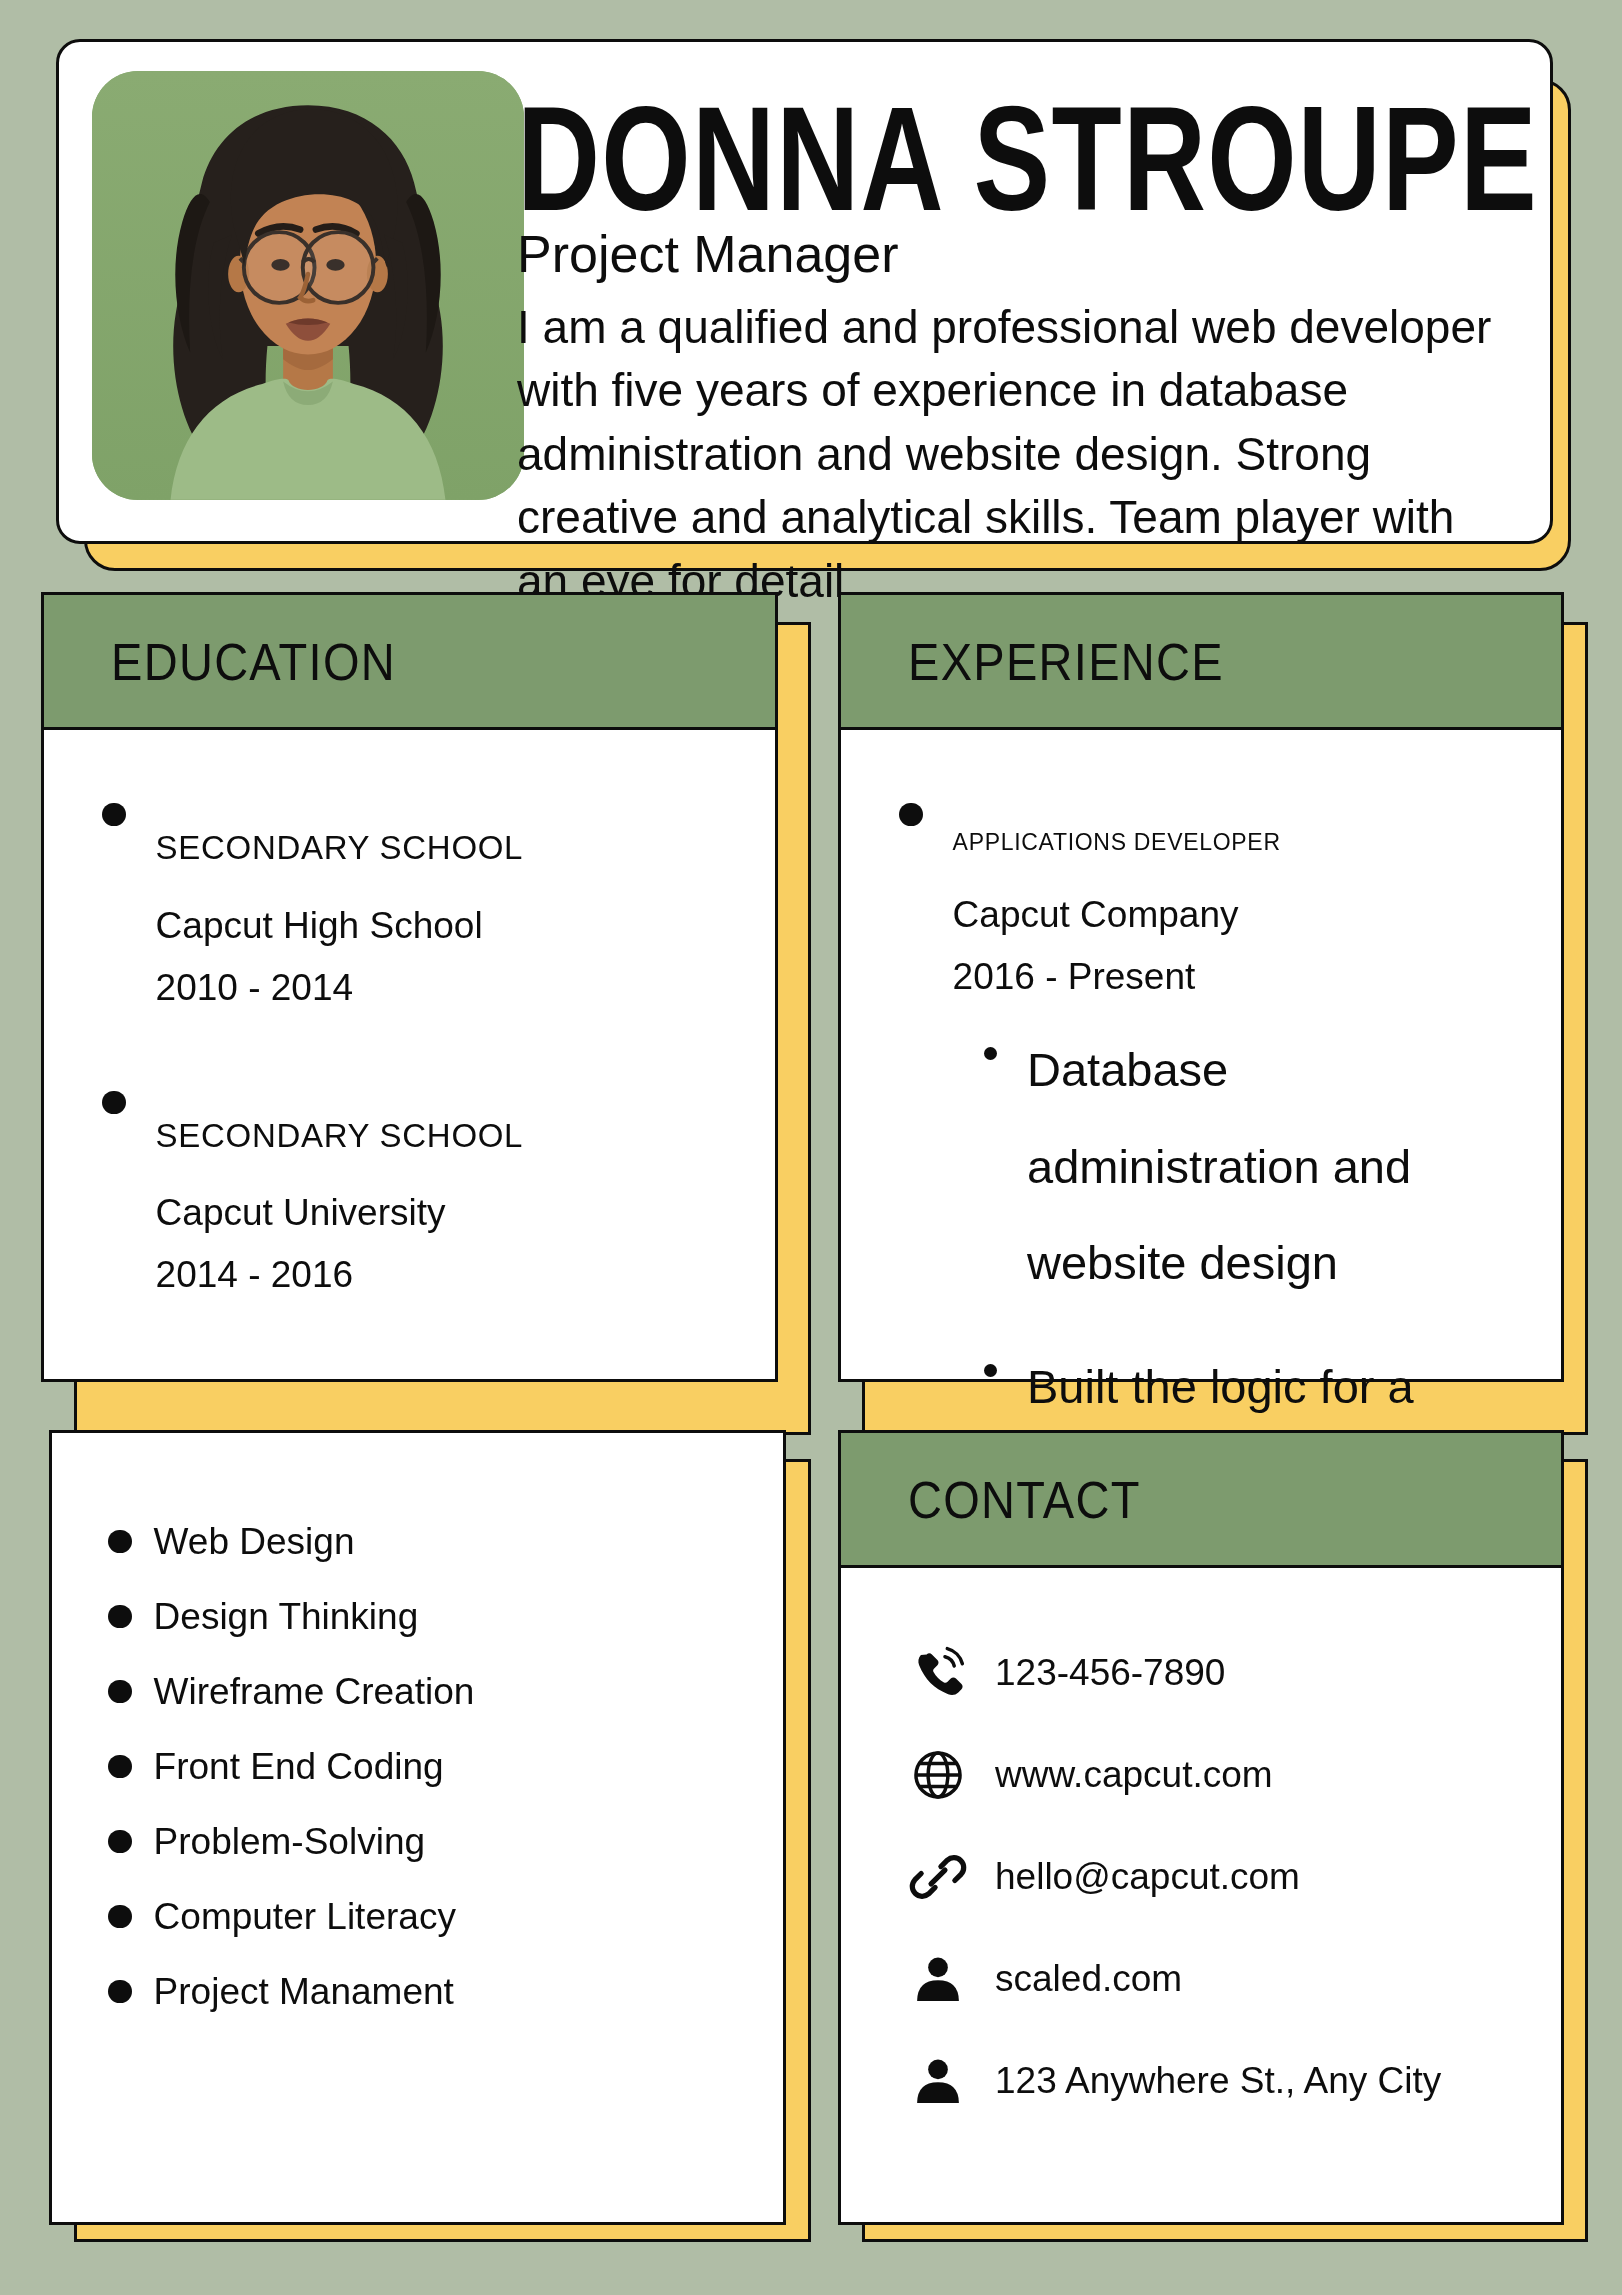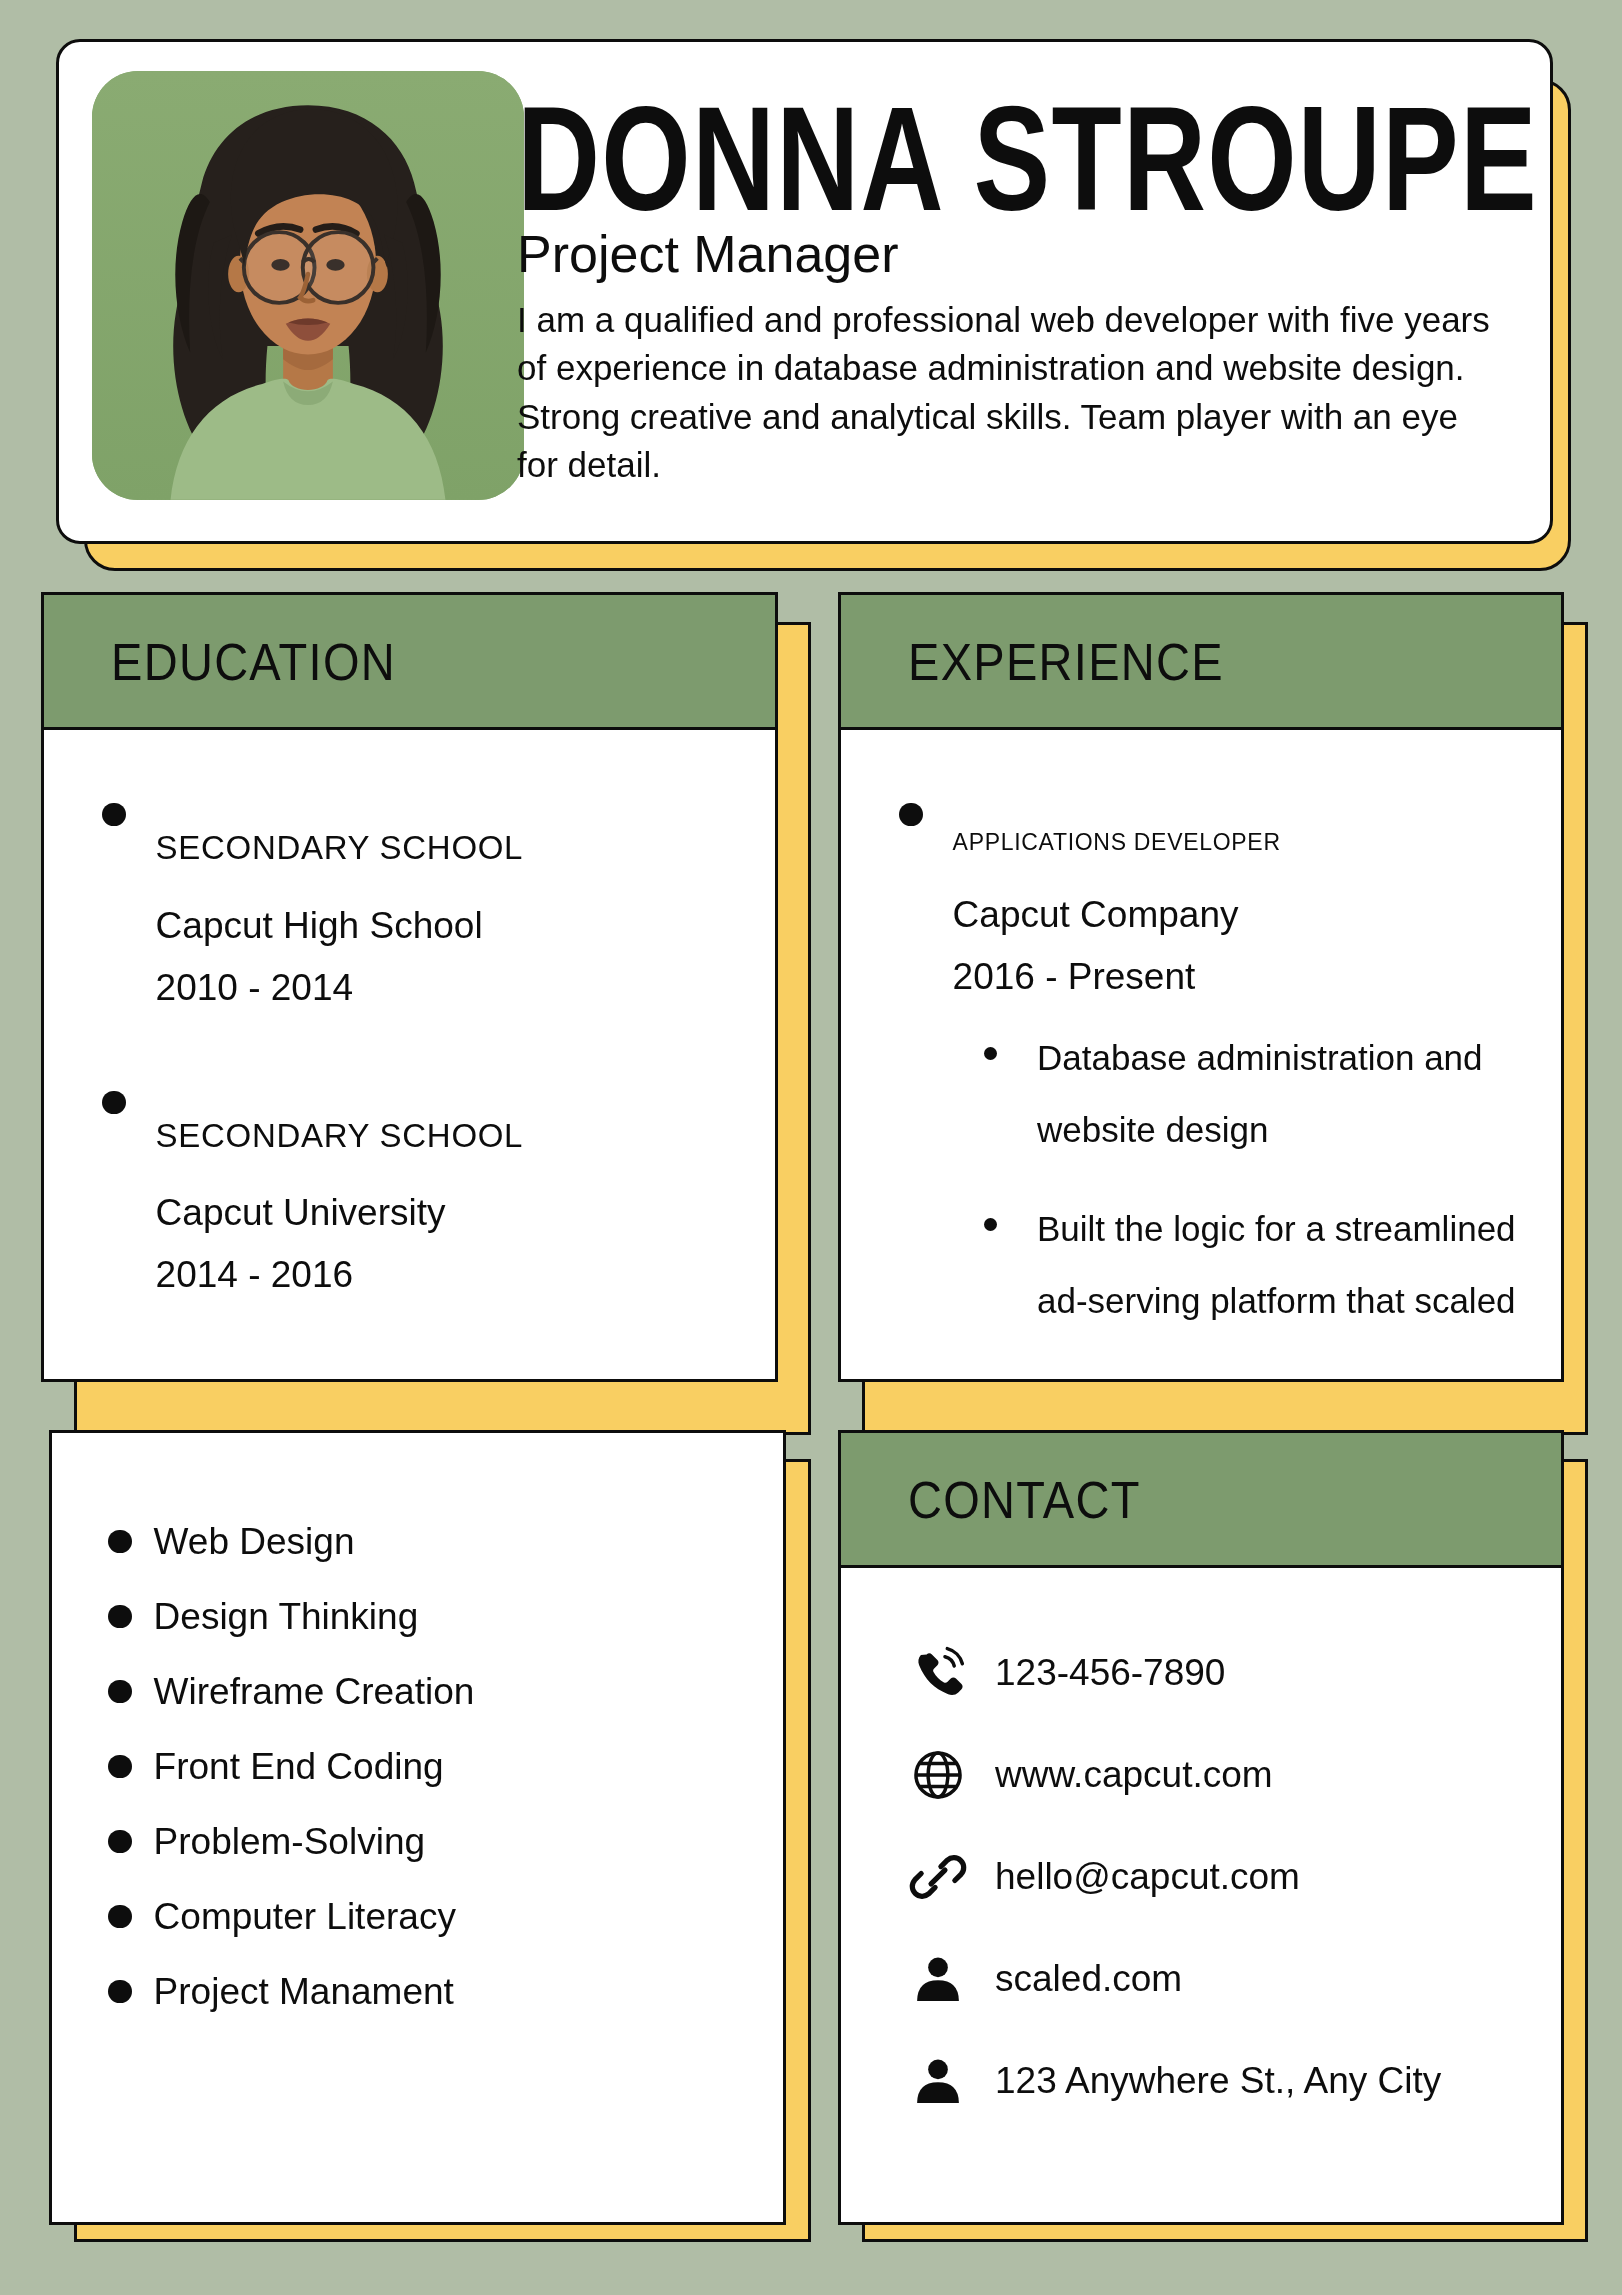--- a/index.html
+++ b/index.html
@@ -43,21 +43,21 @@
     position:absolute;left:458px;top:31px;
     font-size:121px;font-weight:bold;letter-spacing:1.3px;white-space:nowrap;
     transform:scale(0.95,1.22);transform-origin:left top;
   }
   .job-title{
     position:absolute;left:458px;top:182px;
     font-size:52px;font-weight:400;
   }
   .summary{
     position:absolute;left:458px;top:254px;width:982px;
-    font-size:35px;line-height:1.38;font-weight:400;
+    font-size:46px;line-height:1.38;font-weight:400;
   }
   
   .edu-shadow{left:74px;top:622px;width:737px;height:813px;}
   .exp-shadow{left:862px;top:622px;width:726px;height:813px;}
   .skills-shadow{left:74px;top:1459px;width:737px;height:783px;}
   .contact-shadow{left:862px;top:1459px;width:726px;height:783px;}
 
   .edu-card{left:41px;top:592px;width:737px;height:790px;}
   .exp-card{left:838px;top:592px;width:726px;height:790px;}
   .skills-card{left:49px;top:1430px;width:737px;height:795px;}
@@ -81,21 +81,21 @@
   .entry-list{padding:65px 39px 0 58px;}
   .entry{display:flex;align-items:flex-start;margin-bottom:64px;}
   .entry .dot{margin-top:7.9px;}
   .entry-text{margin-left:30px;}
   .entry-heading{font-size:33px;font-weight:500;letter-spacing:0.7px;margin-bottom:27.5px;margin-top:34px;}
   .entry-line{font-size:37px;line-height:1.68;font-weight:400;}
 
   .xp-bullets{margin-left:85px;margin-top:-13px;}
   .xp-bullet{display:flex;align-items:flex-start;margin-top:27.5px;}
   .xp-bullet .minidot{margin-top:25px;}
-  .xp-bullet-text{margin-left:40px;font-size:35px;line-height:2.05;width:576px;font-weight:400;}
+  .xp-bullet-text{margin-left:30px;font-size:47px;line-height:2.05;width:576px;font-weight:400;}
 
   
   .skill-list{padding:71px 26px 0 56px;}
   .skill-row{display:flex;align-items:center;height:75px;}
   .skill-label{margin-left:22px;font-size:37px;font-weight:500;}
 
   
   .contact-list{padding:73px 20px 0 65px;}
   .contact-row{display:flex;align-items:center;margin-bottom:39px;height:63px;}
   .contact-icon{width:63px;height:63px;flex:none;display:flex;align-items:center;justify-content:center;}

